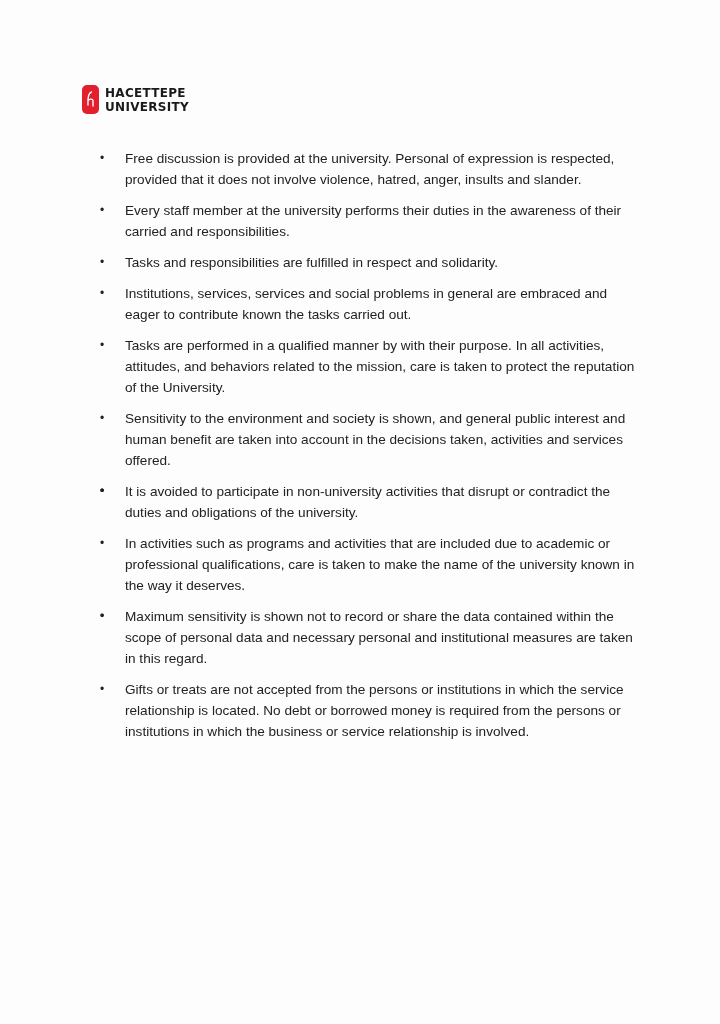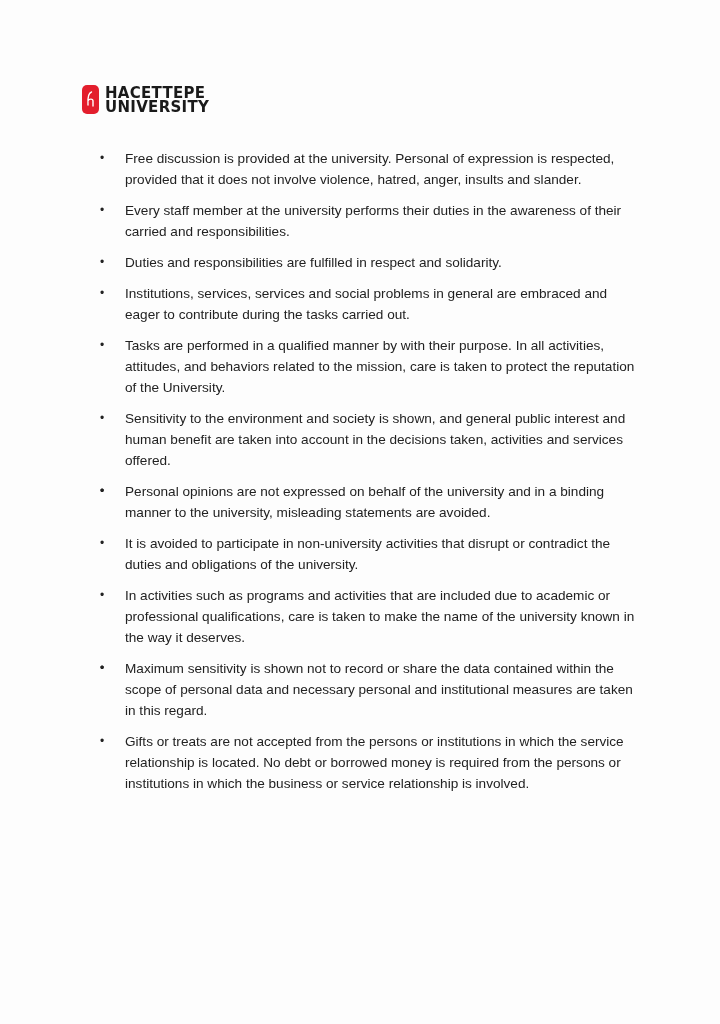--- a/index.html
+++ b/index.html
@@ -3,21 +3,21 @@
 <meta charset="utf-8">
 <style>
   html, body { margin:0; padding:0; }
   body { width:720px; height:1024px; background:#fdfdfd; position:relative; overflow:hidden;
          font-family:"Liberation Sans", sans-serif; color:#222; }
   .logo { position:absolute; left:82px; top:85px; display:flex; align-items:center; }
   .logo-mark { width:17px; height:29px; background:#e31e2d; border-radius:5px;
                display:flex; align-items:center; justify-content:center; }
   .logo-mark svg { display:block; }
   .logo-text { margin-left:6px; font-family:"DejaVu Sans", sans-serif; font-weight:bold;
-               font-size:15px; line-height:14px; color:#1a1a1a; letter-spacing:0.3px; }
+               font-size:12px; line-height:14px; color:#1a1a1a; letter-spacing:0.3px; }
   .list { position:absolute; left:100px; top:148px; width:545px; margin:0; padding:0; list-style:none; }
   .item { position:relative; padding-left:25px; font-size:13.6px; line-height:21px; margin-bottom:10px; color:#222; }
   .bullet { position:absolute; left:0; top:0; width:8px; font-size:12px; }
 </style>
 </head>
 <body>
 
 <div class="logo">
   <div class="logo-mark">
     <svg width="11" height="19" viewBox="0 0 11 19">
@@ -26,24 +26,24 @@
   </div>
   <div class="logo-text">
     <div>HACETTEPE</div>
     <div>UNIVERSITY</div>
   </div>
 </div>
 
 <ul class="list" id="list">
     <li class="item"><span class="bullet">•</span><span>Free discussion is provided at the university. Personal of expression is respected, provided that it does not involve violence, hatred, anger, insults and slander.</span></li>
     <li class="item"><span class="bullet">•</span><span>Every staff member at the university performs their duties in the awareness of their carried and responsibilities.</span></li>
-    <li class="item"><span class="bullet">•</span><span>Duties and responsibilities are fulfilled in respect and solidarity.</span></li>
-    <li class="item"><span class="bullet">•</span><span>Institutions, services, services and social problems in general are embraced and eager to contribute during the tasks carried out.</span></li>
+    <li class="item"><span class="bullet">•</span><span>Tasks and responsibilities are fulfilled in respect and solidarity.</span></li>
+    <li class="item"><span class="bullet">•</span><span>Institutions, services, services and social problems in general are embraced and eager to contribute known the tasks carried out.</span></li>
     <li class="item"><span class="bullet">•</span><span>Tasks are performed in a qualified manner by with their purpose. In all activities, attitudes, and behaviors related to the mission, care is taken to protect the reputation of the University.</span></li>
     <li class="item"><span class="bullet">•</span><span>Sensitivity to the environment and society is shown, and general public interest and human benefit are taken into account in the decisions taken, activities and services offered.</span></li>
     <li class="item"><span class="bullet">•</span></li>
-    <li class="item"><span class="bullet">•</span><span>Personal opinions are not expressed on behalf of the university and in a binding manner to the university, misleading statements are avoided.</span></li>
+    <li class="item"><span class="bullet">•</span></li>
     <li class="item"><span class="bullet">•</span><span>It is avoided to participate in non-university activities that disrupt or contradict the duties and obligations of the university.</span></li>
     <li class="item"><span class="bullet">•</span><span>In activities such as programs and activities that are included due to academic or professional qualifications, care is taken to make the name of the university known in the way it deserves.</span></li>
     <li class="item"><span class="bullet">•</span></li>
     <li class="item"><span class="bullet">•</span><span>Maximum sensitivity is shown not to record or share the data contained within the scope of personal data and necessary personal and institutional measures are taken in this regard.</span></li>
     <li class="item"><span class="bullet">•</span><span>Gifts or treats are not accepted from the persons or institutions in which the service relationship is located. No debt or borrowed money is required from the persons or institutions in which the business or service relationship is involved.</span></li>
   </ul>
 
 </body></html>

